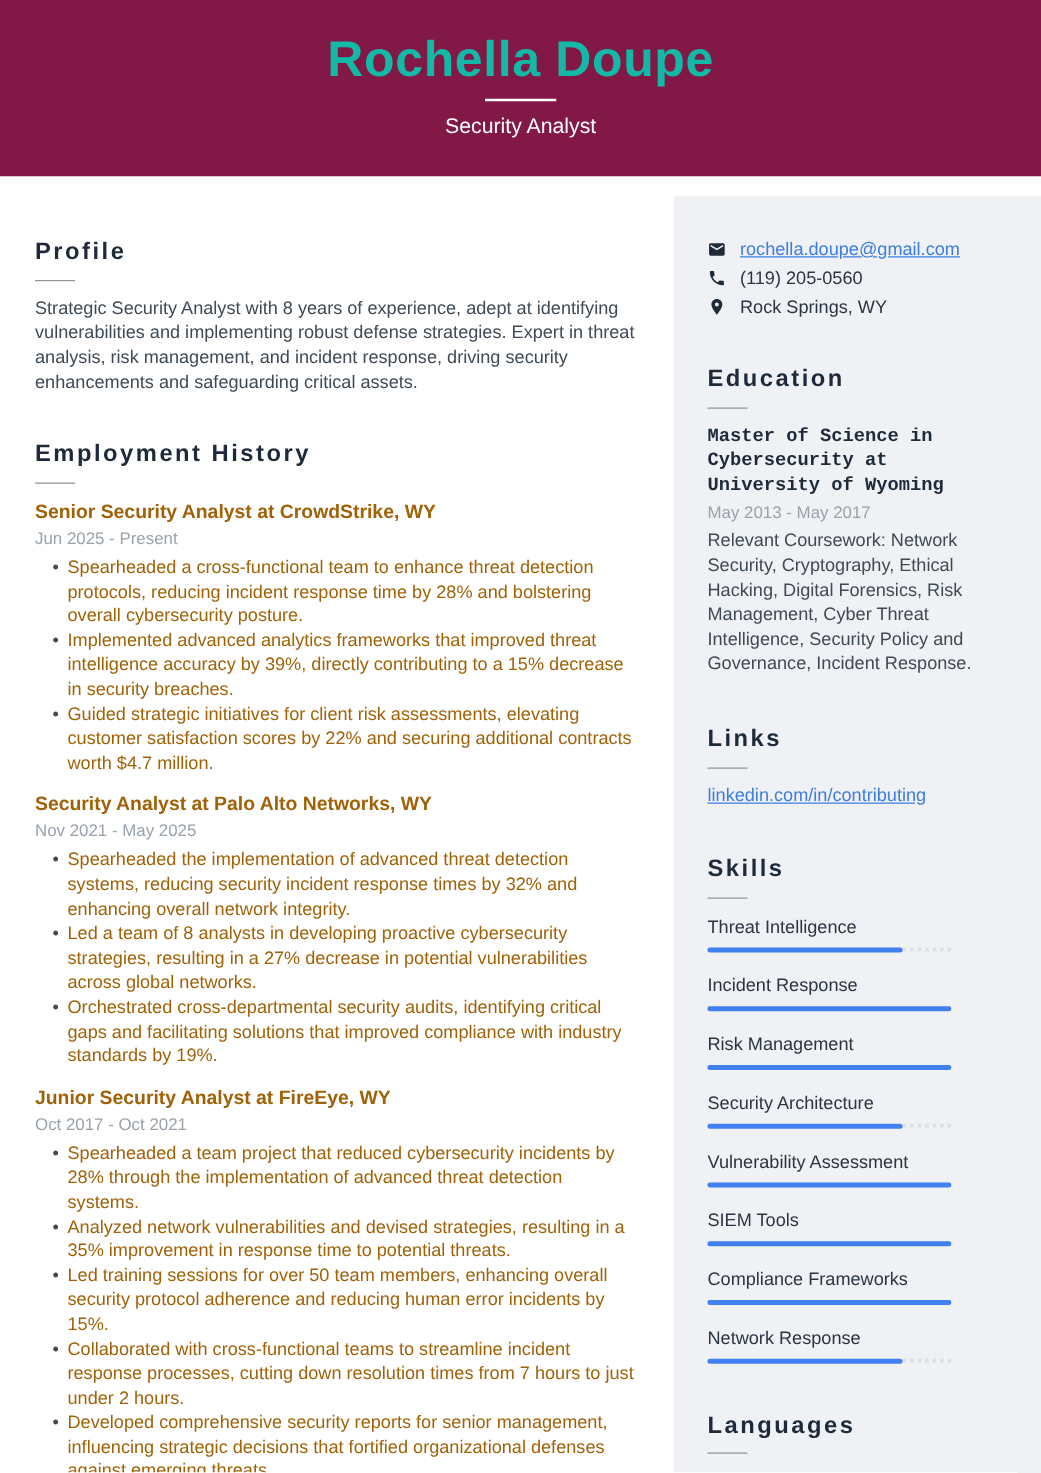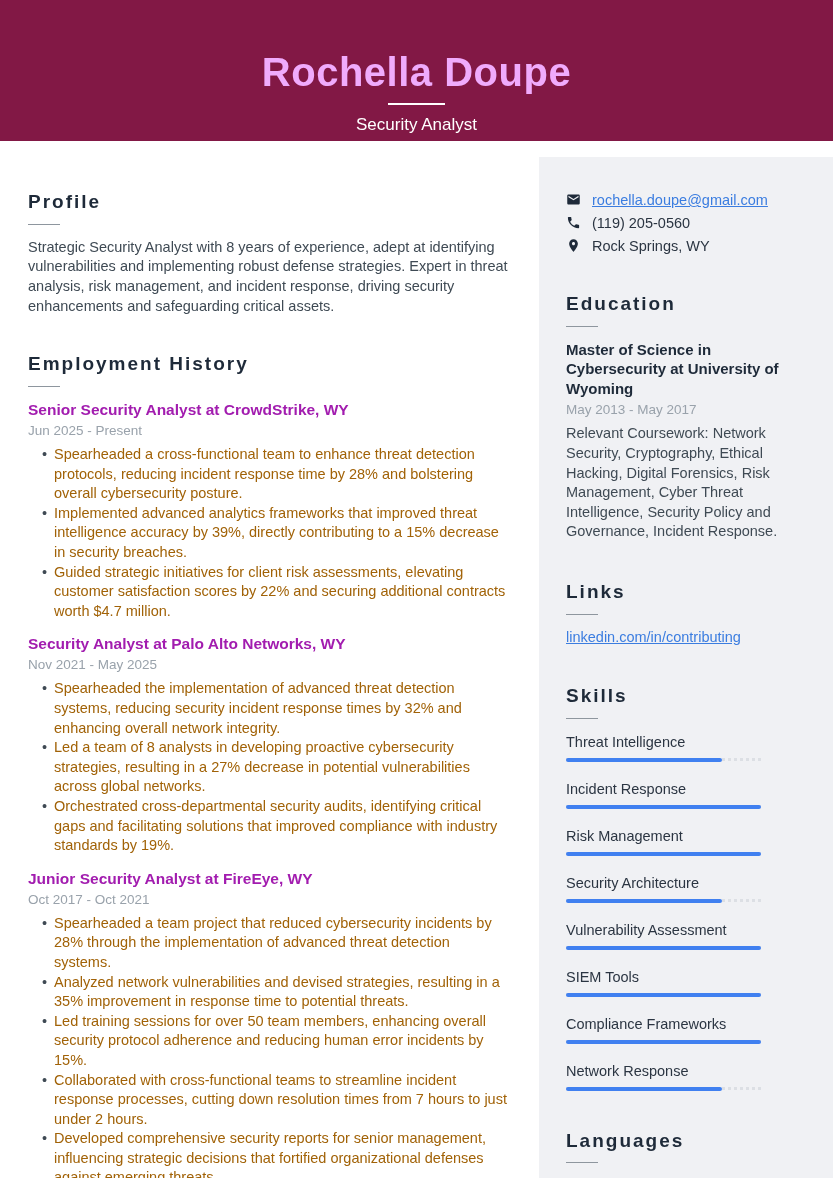--- a/index.html
+++ b/index.html
@@ -12,26 +12,25 @@
     overflow:hidden;
   }
   
   .header {
     height:141px;
     background:#821845;
     text-align:center;
     padding-top:26px;
   }
   .name {
-    color:#f0abfc;
+    color:#14b8a6;
     font-size:40px;
     font-weight:bold;
     line-height:1.1;
     letter-spacing:0.5px;
-    margin-top:24px;
   }
   .name-divider {
     width:57px; height:2px;
     background:#ffffff;
     margin:9px auto 10px auto;
   }
   .subtitle {
     color:#ffffff;
     font-size:17px;
     line-height:1.2;
@@ -70,21 +69,21 @@
     line-height:19.6px;
     color:#3f4a54;
   }
   
   .section-employment { margin-top:37px; }
   .job { margin-top:13px; }
   .job:first-of-type { margin-top:0; }
   .job-title {
     font-size:15.5px;
     font-weight:bold;
-    color:#a21caf;
+    color:#a16207;
     line-height:20px;
   }
   .job-dates {
     font-size:13.5px;
     color:#99a2ab;
     line-height:18px;
     margin:2px 0 5px 0;
   }
   .bullets { list-style:none; }
   .bullets li {
@@ -116,20 +115,21 @@
     text-decoration:underline;
     font-size:14.5px;
     cursor:pointer;
   }
   .side-section { margin-top:39px; }
   .degree {
     font-size:15px;
     font-weight:bold;
     color:#1e2a39;
     line-height:19.5px;
+    font-family:Liberation Mono, monospace;
   }
   .edu-dates {
     font-size:13.5px;
     color:#99a2ab;
     line-height:18px;
     margin:3px 0 5px 0;
   }
   .edu-desc {
     font-size:14.5px;
     line-height:19.6px;

